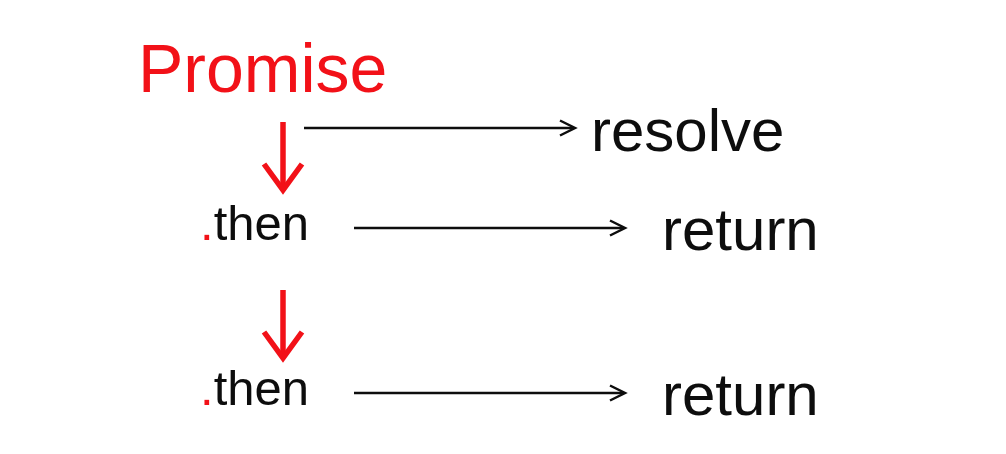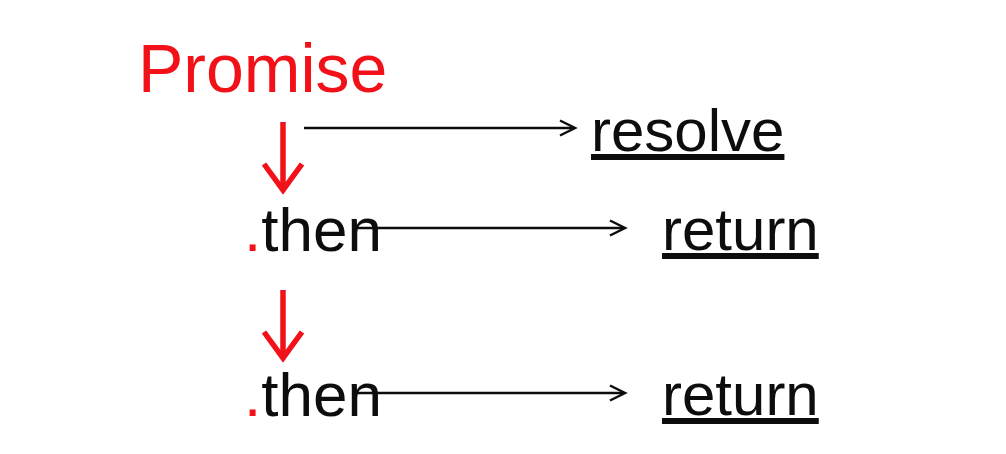--- a/index.html
+++ b/index.html
@@ -23,28 +23,26 @@
     line-height: 1;
     color: #f21118;
     white-space: nowrap;
     margin-top: 8px;
   }
   .label {
     font-size: 60px;
     line-height: 1;
     color: #0d0d0d;
     white-space: nowrap;
-    text-decoration: underline;
   }
   .then-label {
-    font-size: 62px;
+    font-size: 49px;
     line-height: 1;
     color: #0d0d0d;
     white-space: nowrap;
-    margin-left: 44px;
   }
   .then-label .dot { color: #f21118; }
   .resolve-1 { left: 591px; top: 101px; }
   .return-1  { left: 662px; top: 200px; }
   .return-2  { left: 662px; top: 365px; }
   .then-1    { left: 200px; top: 199px; }
   .then-2    { left: 200px; top: 364px; }
   .varrow-1  { left: 258px; top: 120px; }
   .varrow-2  { left: 258px; top: 288px; }
   .harrow-1  { left: 303px; top: 114px; }

